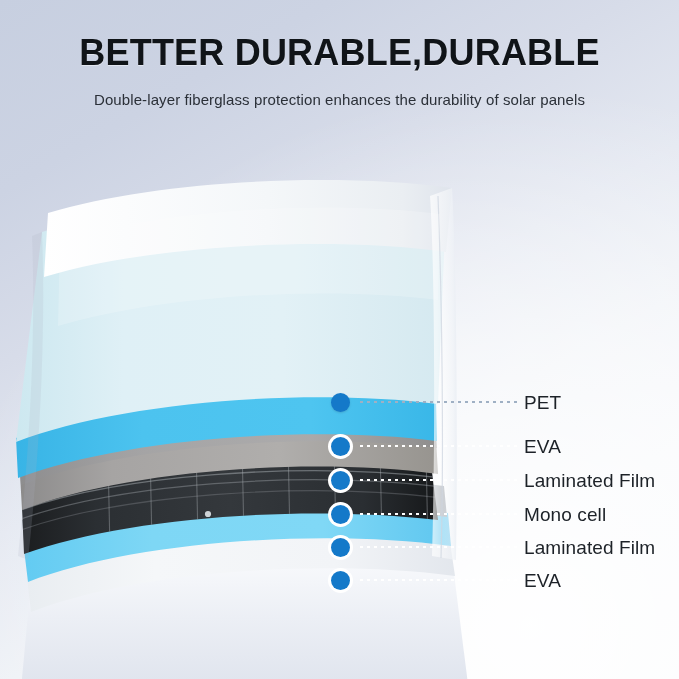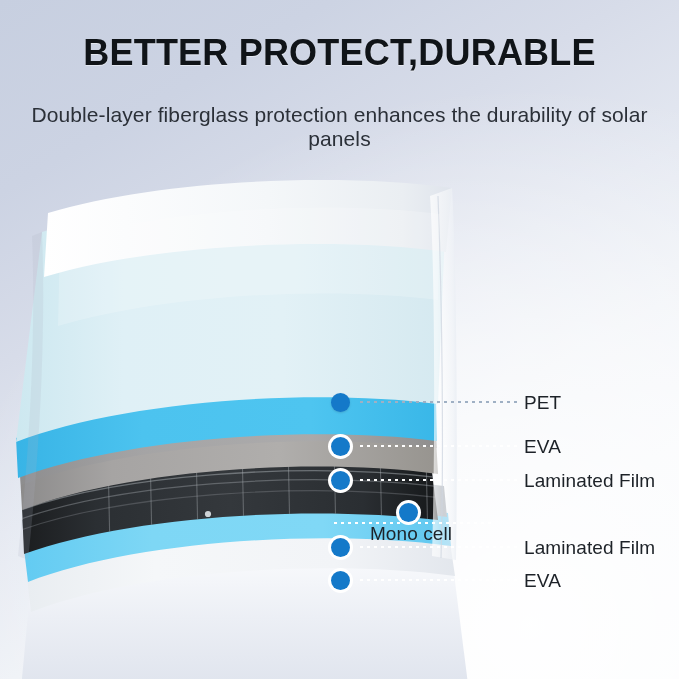--- a/index.html
+++ b/index.html
@@ -28,22 +28,22 @@
 
   
   .headwrap{position:absolute;left:0;top:0;width:679px;text-align:center;z-index:6;}
   .title{
     margin:0;padding-top:33px;
     font-size:36px;font-weight:700;letter-spacing:.2px;
     color:#101418;line-height:1.1;
     text-shadow:0 1px 0 rgba(255,255,255,.45);
   }
   .subtitle{
-    margin:16px;padding-top:14px;
-    font-size:21px;font-weight:400;color:#2b3038;
+    margin:4px;padding-top:14px;
+    font-size:15px;font-weight:400;color:#2b3038;
     letter-spacing:.1px;
   }
 
   
   #panel{position:absolute;left:0;top:0;width:679px;height:679px;z-index:3;}
 
   
   #callouts{position:absolute;left:0;top:0;width:578px;height:679px;z-index:8;}
   .callout{position:absolute;height:22px;display:flex;align-items:center;}
   .dot{
@@ -187,41 +187,41 @@
 
     <path d="M 452,188 C 456,250 458,420 456,560 L 432,556 C 436,420 434,250 430,196 Z" fill="url(#gSheet)"></path>
     <path d="M 438,196 C 442,300 444,450 441,558" fill="none" stroke="#cfd6e0" stroke-width="1.2" opacity=".75"></path>
 
     <path d="M 60,240 C 170,208 330,200 440,214 L 438,300 C 330,286 168,294 58,326 Z" fill="#ffffff" opacity=".20"></path>
 
     <path d="M 42,232 C 46,330 40,450 28,560 L 18,556 C 30,448 36,330 32,236 Z" fill="#aab3c2" opacity=".18"></path>
   </svg>
 
   <div class="headwrap">
-    <h1 class="title">BETTER PROTECT,DURABLE</h1>
+    <h1 class="title">BETTER DURABLE,DURABLE</h1>
     <p class="subtitle">Double-layer fiberglass protection enhances the durability of solar panels</p>
   </div>
 
   <div id="callouts">
       <div class="callout" style="left: 331px; top: 391px;">
         <span class="dot plain" style="background: rgb(20, 121, 201);"></span>
         <span class="leader dark" style="width: 160px;"></span>
         <span class="lbl">PET</span>
       </div>
       <div class="callout" style="left: 331px; top: 435px;">
         <span class="dot" style="background: rgb(20, 121, 201);"></span>
         <span class="leader" style="width: 160px;"></span>
         <span class="lbl">EVA</span>
       </div>
       <div class="callout" style="left: 331px; top: 469px;">
         <span class="dot" style="background: rgb(20, 121, 201);"></span>
         <span class="leader" style="width: 160px;"></span>
         <span class="lbl">Laminated Film</span>
       </div>
-      <div class="callout" style="left: 324px; top: 503px; flex-direction: column;">
+      <div class="callout" style="left: 331px; top: 503px;">
         <span class="dot" style="background: rgb(20, 121, 201);"></span>
         <span class="leader" style="width: 160px;"></span>
         <span class="lbl">Mono cell</span>
       </div>
       <div class="callout" style="left: 331px; top: 536px;">
         <span class="dot" style="background: rgb(20, 121, 201);"></span>
         <span class="leader" style="width: 160px;"></span>
         <span class="lbl">Laminated Film</span>
       </div>
       <div class="callout" style="left: 331px; top: 569px;">

